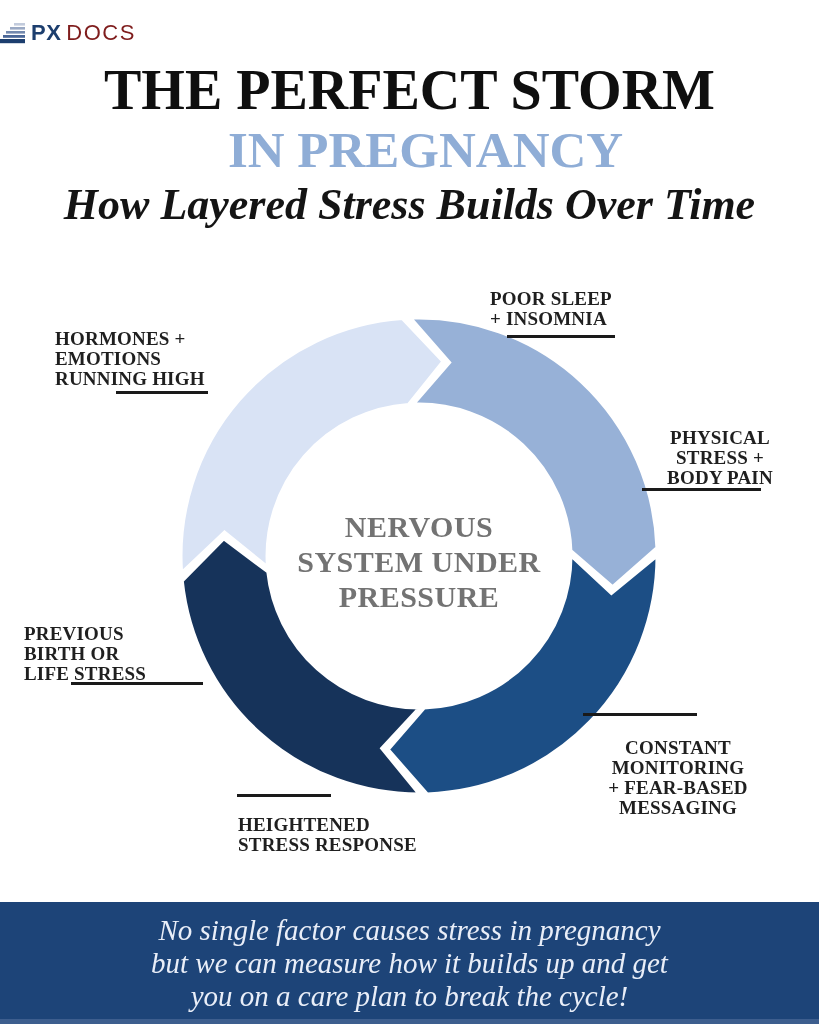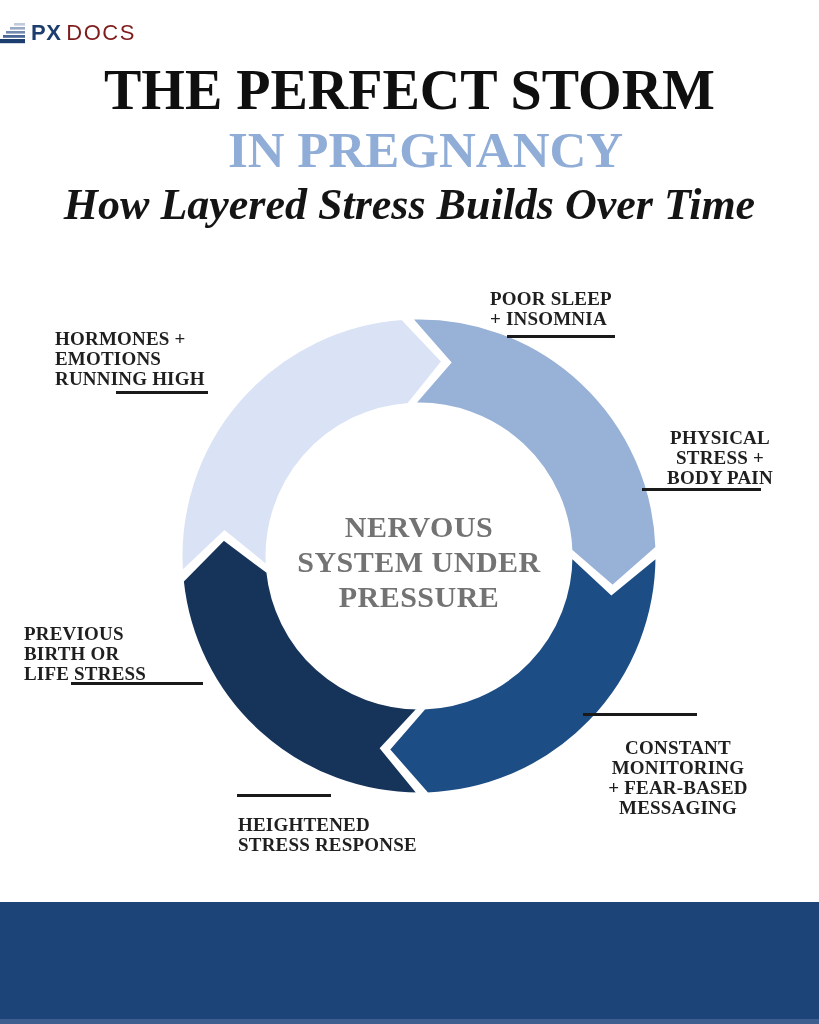--- a/index.html
+++ b/index.html
@@ -126,14 +126,17 @@
 <div class="lead-line l5"></div>
 <div class="callout c5">HEIGHTENED
 STRESS RESPONSE</div>
 
 <div class="callout c6">PREVIOUS
 BIRTH OR
 LIFE STRESS</div>
 <div class="lead-line l6"></div>
 
 <div class="footer">
+  <div class="footer-text">No single factor causes stress in pregnancy
+but we can measure how it builds up and get
+you on a care plan to break the cycle!</div>
   <div class="footer-edge"></div>
 </div>
 
 </body></html>

